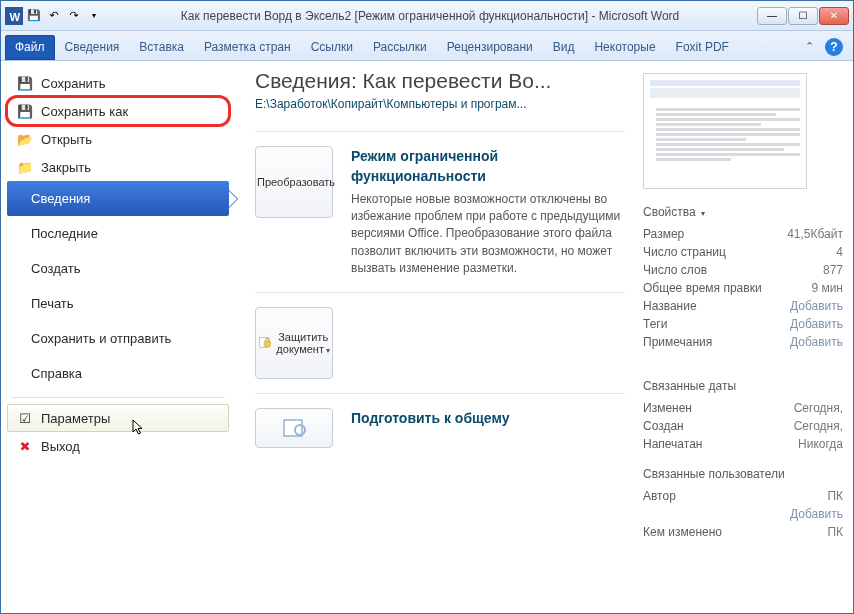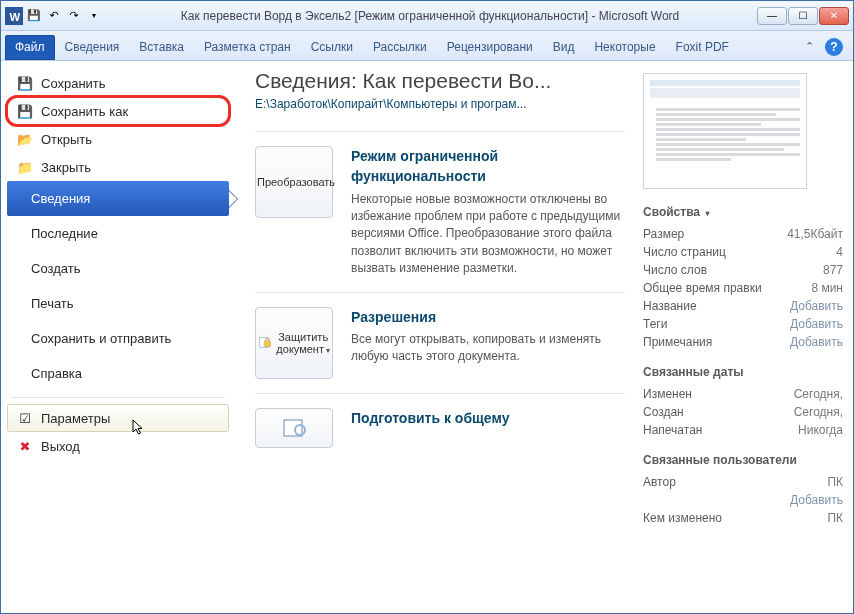--- a/index.html
+++ b/index.html
@@ -35,21 +35,21 @@
 .section { display:flex; gap: 18px; padding: 14px 0; border-top:1px solid #e2e6ea;}
 .section:first-of-type { border-top:none; padding-top: 18px;}
 .big-btn { width:78px; min-width:78px; height:72px; border:1px solid #c7cdd6; border-radius:4px; background:linear-gradient(#fdfdfd,#f0f3f7); display:flex; flex-direction:row; align-items:center; justify-content:center; gap:4px; font-size:11px; color:#333; text-align:center; padding: 4px 2px;}
 .big-btn .big-icon { width:32px; height:32px; display:flex; align-items:center; justify-content:center; font-size:24px;}
 .section-body { font-size:12px; color:#565656; line-height:1.45;}
 .section-body .stitle { font-size:14px; color:#0c4a6e; font-weight:600; margin-bottom:4px;}
 .right-panel { width: 200px; padding-top: 4px; font-size:12px;}
 .doc-preview { width: 164px; height: 116px; border:1px solid #cfd4da; background:#fff; margin-bottom: 16px; padding:6px; display:flex; flex-direction:column; gap:2px;}
 .preview-bar { height:6px; background:#dfe8f4;}
 .preview-line { height:3px; background:#d8dade; margin-left:6px;}
-.prop-head { color:#5a5a5a; font-weight:700; margin: 6px 0 6px;}
+.prop-head { color:#5a5a5a; font-weight:400; margin: 6px 0 6px;}
 .prop-row { display:flex; justify-content:space-between; padding: 2px 0; color:#5c5c5c;}
 .prop-row .pv { color:#777; text-align:center;}
 .prop-row .pv.link { color:#7f93ab;}
 .dropdown-caret { font-size:8px; margin-left:2px; color:#555;}
 .cursor { position:absolute; width:14px; height:18px; pointer-events:none;}
 .cursor svg { width:100%; height:100%;}
 </style>
 </head>
 <body>
 
@@ -168,24 +168,20 @@
       <div class="section">
         <div class="big-btn">
           <span class="big-icon">
             <svg viewBox="0 0 32 32">
                 <rect x="4" y="6" width="18" height="22" fill="#fff" stroke="#6a8cb8"></rect>
                 <rect x="14" y="14" width="14" height="12" rx="2" fill="#f2c94c" stroke="#b8912a"></rect>
                 <path d="M17 14 v-3 a4 4 0 0 1 8 0 v3" fill="none" stroke="#b8912a" stroke-width="2"></path>
               </svg>
           </span>
           <span><span>Защитить документ</span><span class="dropdown-caret">▾</span></span>
-        </div>
-        <div class="section-body">
-          <div class="stitle">Разрешения</div>
-          <div>Все могут открывать, копировать и изменять любую часть этого документа.</div>
         </div>
       </div>
 
       <div class="section">
         <div class="big-btn" style="height:40px;">
           <span class="big-icon" style="height:20px;">
             <svg viewBox="0 0 32 20">
                 <rect x="6" y="2" width="18" height="16" fill="#fff" stroke="#6a8cb8"></rect>
                 <circle cx="22" cy="12" r="5" fill="none" stroke="#94b3d8" stroke-width="2"></circle>
               </svg>
@@ -222,35 +218,35 @@
       <div class="prop-row">
           <span>Число страниц</span>
           <span class="pv">4</span>
         </div>
       <div class="prop-row">
           <span>Число слов</span>
           <span class="pv">877</span>
         </div>
       <div class="prop-row">
           <span>Общее время правки</span>
-          <span class="pv">8 мин</span>
+          <span class="pv">9 мин</span>
         </div>
       <div class="prop-row">
           <span>Название</span>
           <span class="pv link">Добавить</span>
         </div>
       <div class="prop-row">
           <span>Теги</span>
           <span class="pv link">Добавить</span>
         </div>
       <div class="prop-row">
           <span>Примечания</span>
           <span class="pv link">Добавить</span>
         </div>
-      <div class="prop-head" style="margin-top:14px;">Связанные даты</div>
+      <div class="prop-head" style="margin-top:28px;">Связанные даты</div>
       <div class="prop-row">
           <span>Изменен</span>
           <span class="pv">Сегодня,</span>
         </div>
       <div class="prop-row">
           <span>Создан</span>
           <span class="pv">Сегодня,</span>
         </div>
       <div class="prop-row">
           <span>Напечатан</span>

